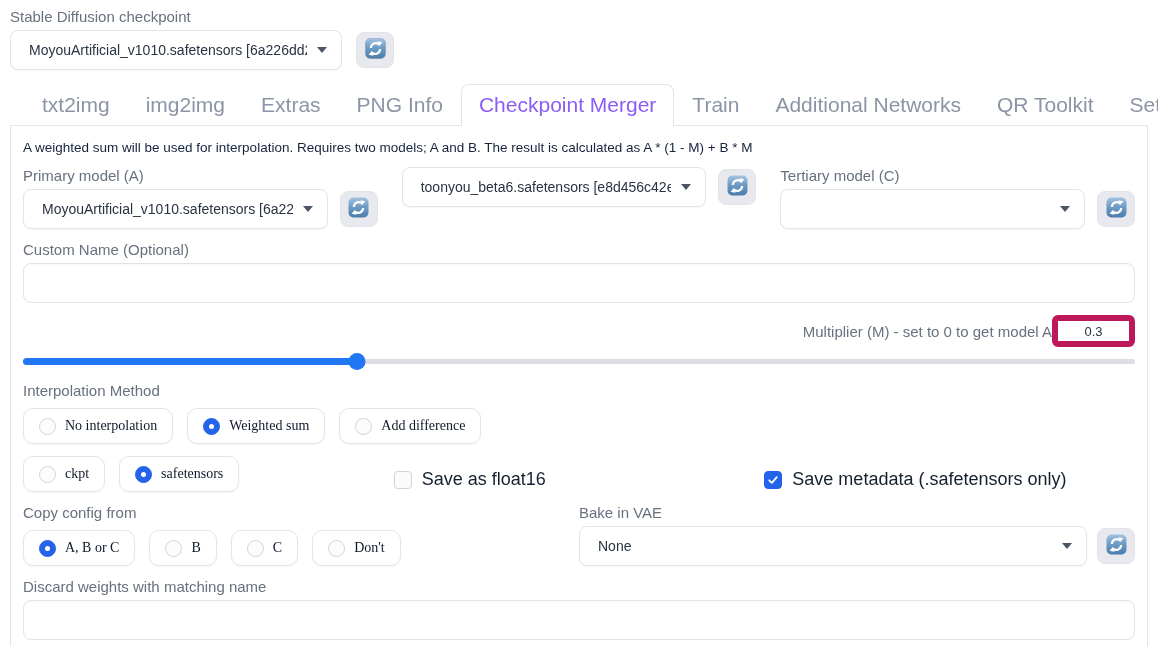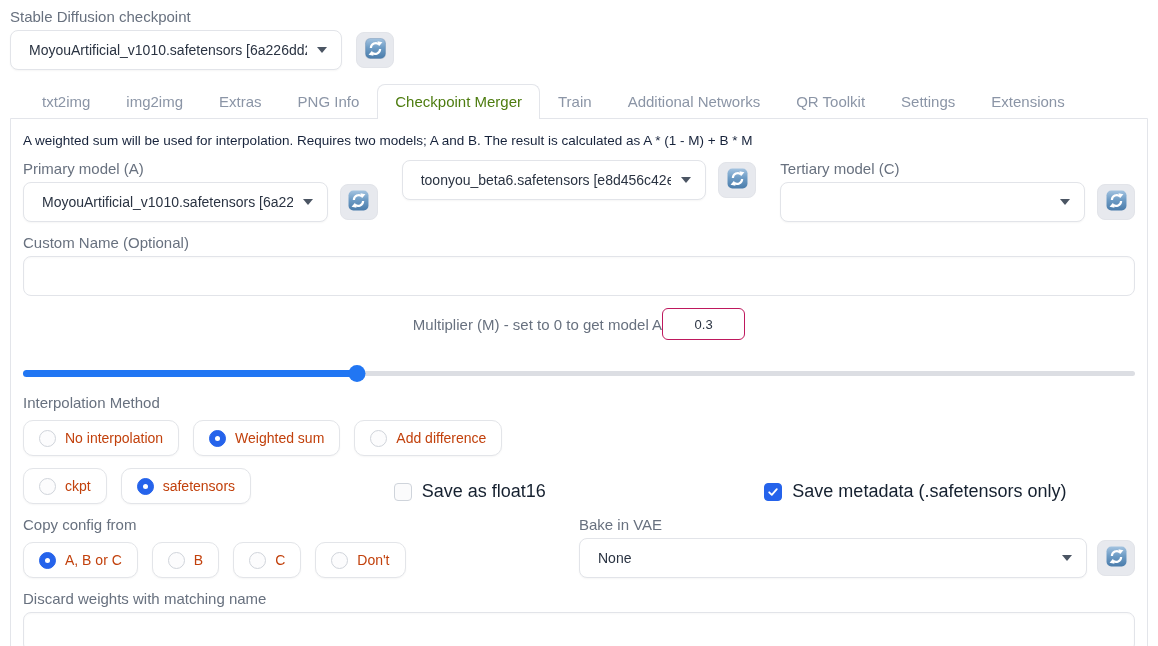--- a/index.html
+++ b/index.html
@@ -15,54 +15,54 @@
   .dropdown .dd-text { font-size:14px; color:#2a3342; white-space:nowrap; overflow:hidden; flex:1; }
   .dd-arrow { width:0; height:0; border-left:5px solid transparent; border-right:5px solid transparent;
               border-top:6px solid #4b5563; margin-left:10px; flex:none; }
   .ckpt-dd { width:332px; }
 
   .refresh-btn { width:38px; height:36px; background:#e7e9ee; border:1px solid #e2e4e9; border-radius:8px;
                  display:flex; align-items:center; justify-content:center; cursor:pointer; flex:none; }
 
   
   .tabbar { display:flex; align-items:flex-end; padding-left:14px; position:relative; }
-  .tab { font-size:15px; color:#8b95a6; padding:8px 17px 9px 17px; cursor:pointer; white-space:nowrap;
+  .tab { font-size:21px; color:#8b95a6; padding:8px 17px 9px 17px; cursor:pointer; white-space:nowrap;
          border:1px solid transparent; border-bottom:none; margin-bottom:-1px; }
-  .tab.selected { color:#4d7c0f; background:#fff; border-color:#e3e5ea; border-radius:8px 8px 0 0; z-index:2; }
+  .tab.selected { color:#8b5cf6; background:#fff; border-color:#e3e5ea; border-radius:8px 8px 0 0; z-index:2; }
 
   
   .panel { border:1px solid #e3e5ea; border-radius:0 0 4px 4px; padding:10px 12px 6px 12px; }
 
   .info-text { font-size:13.5px; color:#17233b; margin:4px 0 12px 0; }
 
   .models-row { display:flex; gap:24px; margin-bottom:12px; }
   .model-col { flex:1; min-width:0; }
   .model-col .combo { display:flex; align-items:center; gap:12px; }
   .combo .dropdown { flex:1; min-width:0; }
 
   .section { margin-bottom:12px; }
   .text-input { width:100%; height:40px; border:1px solid #e2e4e9; border-radius:8px; background:#fff;
                 padding:0 12px; font-size:14px; color:#2a3342; outline:none;
                 box-shadow:0 1px 2px rgba(0,0,0,0.03) inset; }
 
   
-  .slider-head { display:flex; align-items:center; justify-content:center; margin-bottom:24px; }
-  .num-input { width:83px; height:32px; border:1px solid #be185d; border-radius:6px; font-size:13px;
+  .slider-head { display:flex; align-items:center; justify-content:flex-end; margin-bottom:5px; }
+  .num-input { width:83px; height:32px; border:6px solid #be185d; border-radius:6px; font-size:13px;
                color:#2a3342; text-align:center; outline:none; font-family:inherit; }
   .slider { position:relative; height:18px; cursor:pointer; }
   .slider .track { position:absolute; left:0; right:0; top:7px; height:5px; background:#dcdee3; border-radius:3px; }
   .slider .fill  { position:absolute; left:0; top:6px; height:7px; background:#2176f3; border-radius:4px; }
   .slider .handle { position:absolute; top:1px; width:17px; height:17px; border-radius:50%;
                     background:#2176f3; transform:translateX(-50%); }
 
   
   .pill-row { display:flex; gap:14px; }
   .pill { display:flex; align-items:center; gap:9px; background:#fff; border:1px solid #e3e5e9;
           border-radius:10px; padding:0 15px; height:36px; box-shadow:0 1px 2px rgba(0,0,0,0.04);
-          cursor:pointer; font-size:14px; color:#c2410c; white-space:nowrap; }
+          cursor:pointer; font-size:14px; color:#0f172a; white-space:nowrap;font-family:Liberation Serif, serif; }
   .radio { width:17px; height:17px; border-radius:50%; border:1px solid #d0d4db; background:#fcfcfd; flex:none;
            display:flex; align-items:center; justify-content:center; }
   .radio.checked { background:#2563eb; border-color:#2563eb; }
   .radio.checked::after { content:""; width:5px; height:5px; border-radius:50%; background:#fff; }
 
   
   .check-row { display:flex; align-items:center; gap:10px; cursor:pointer; }
   .checkbox { width:18px; height:18px; border-radius:4px; border:1px solid #cfd4db; background:#fbfbfc; flex:none;
               display:flex; align-items:center; justify-content:center; }
   .checkbox.checked { background:#2563eb; border-color:#2563eb; }

